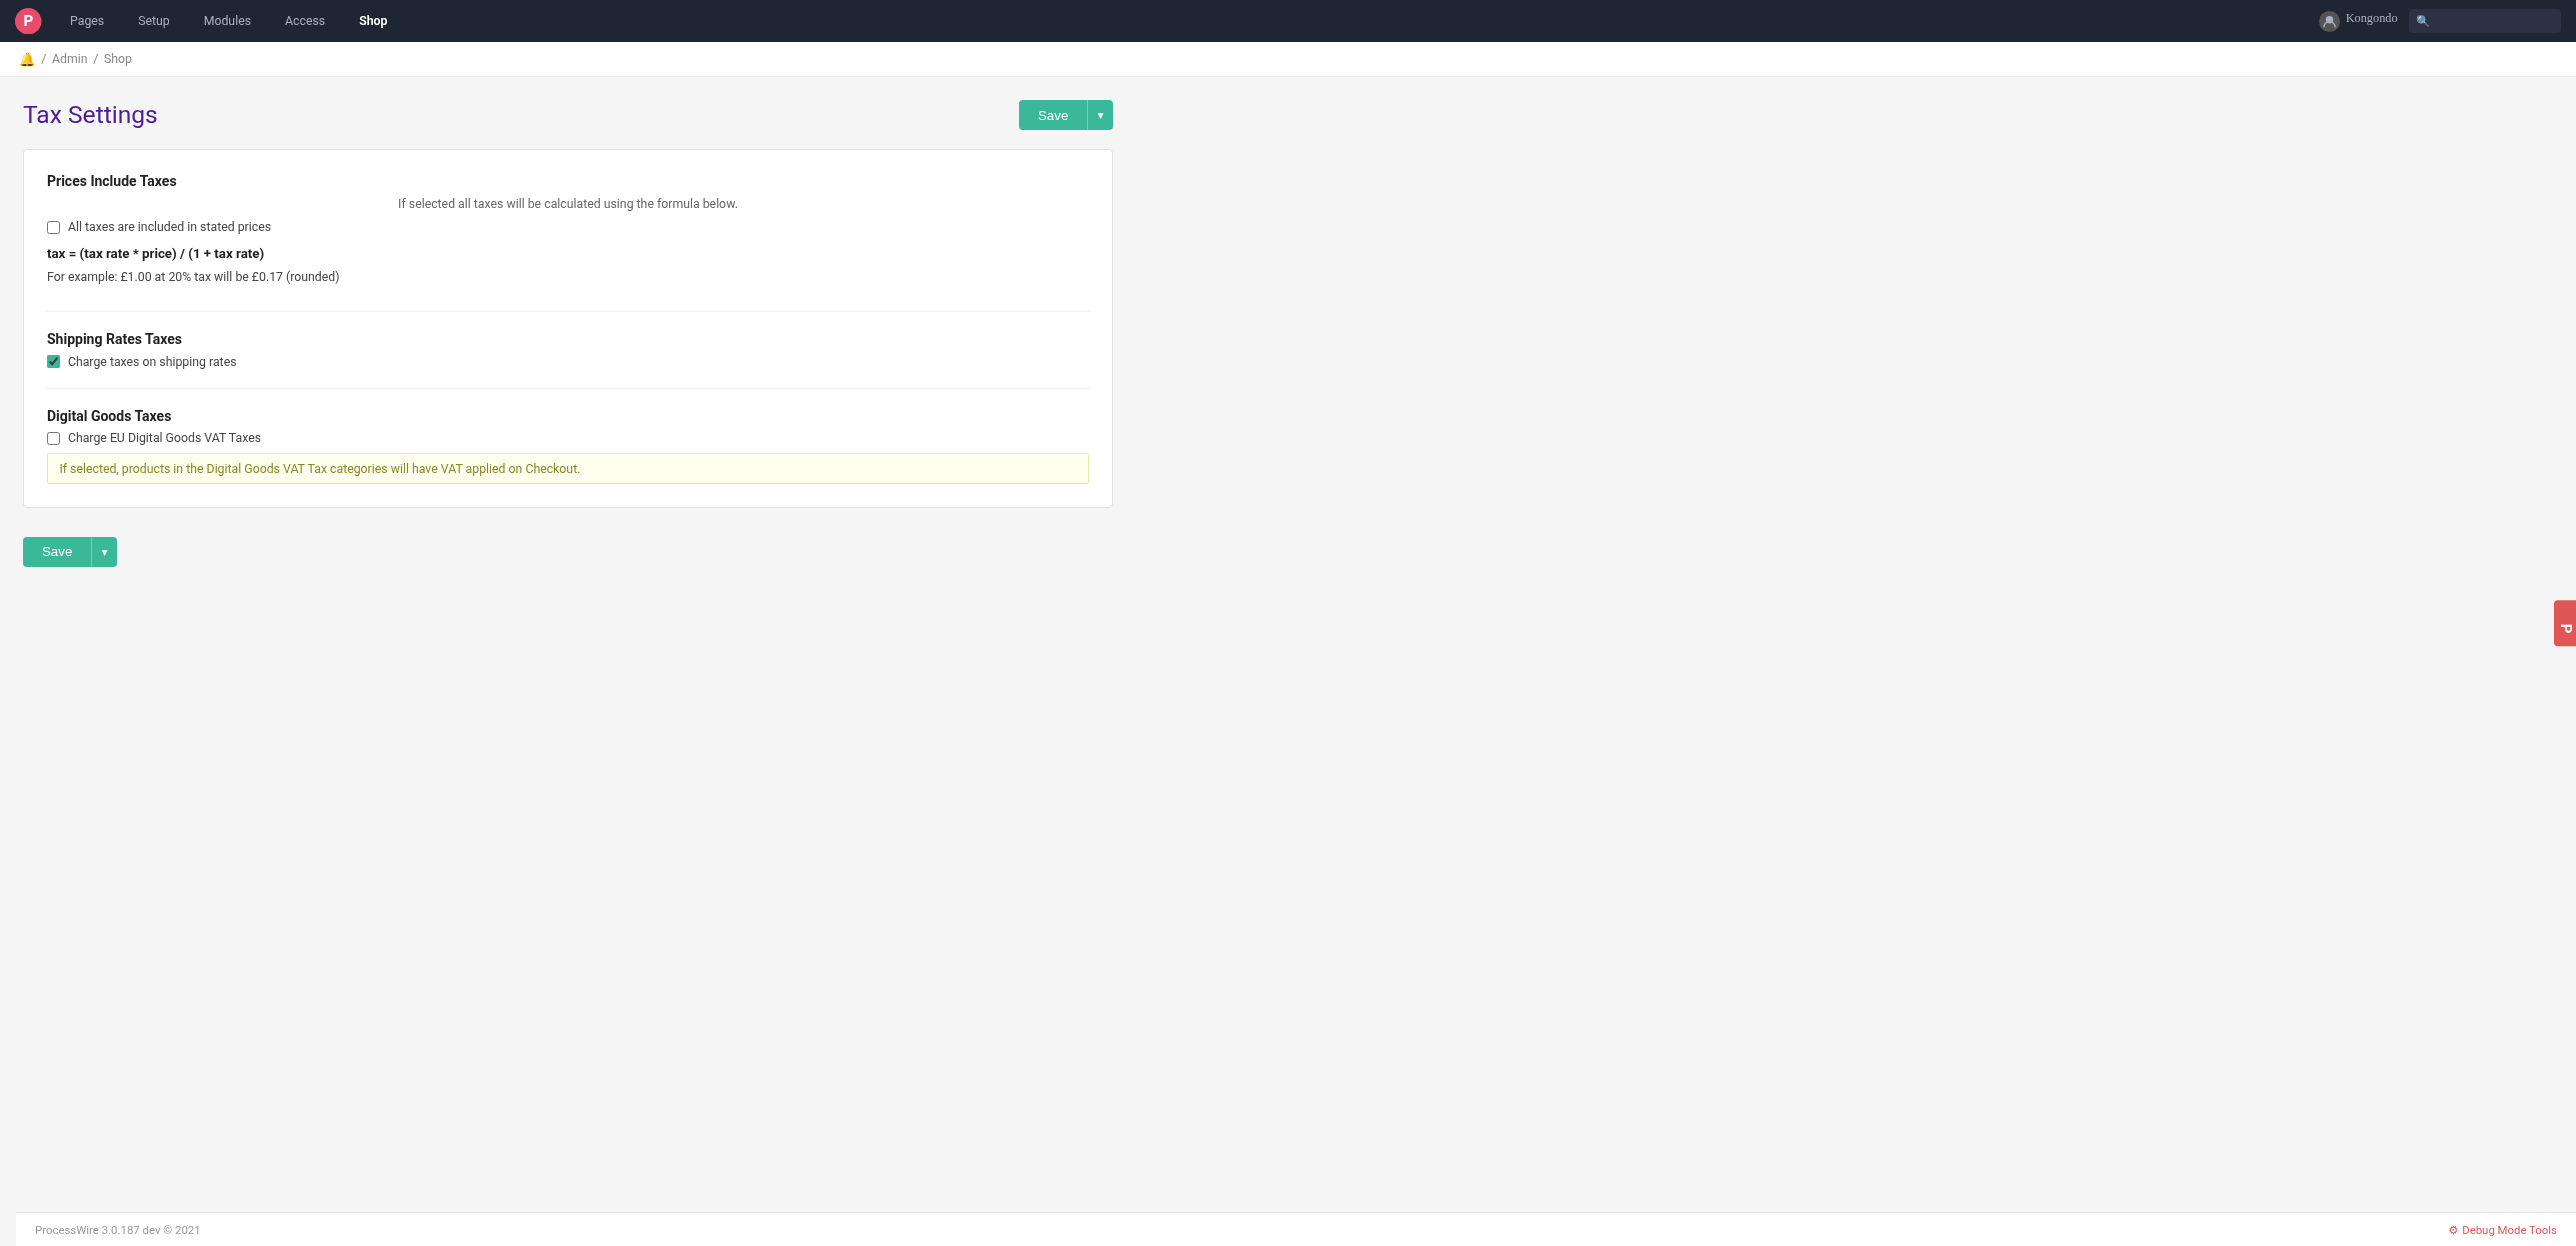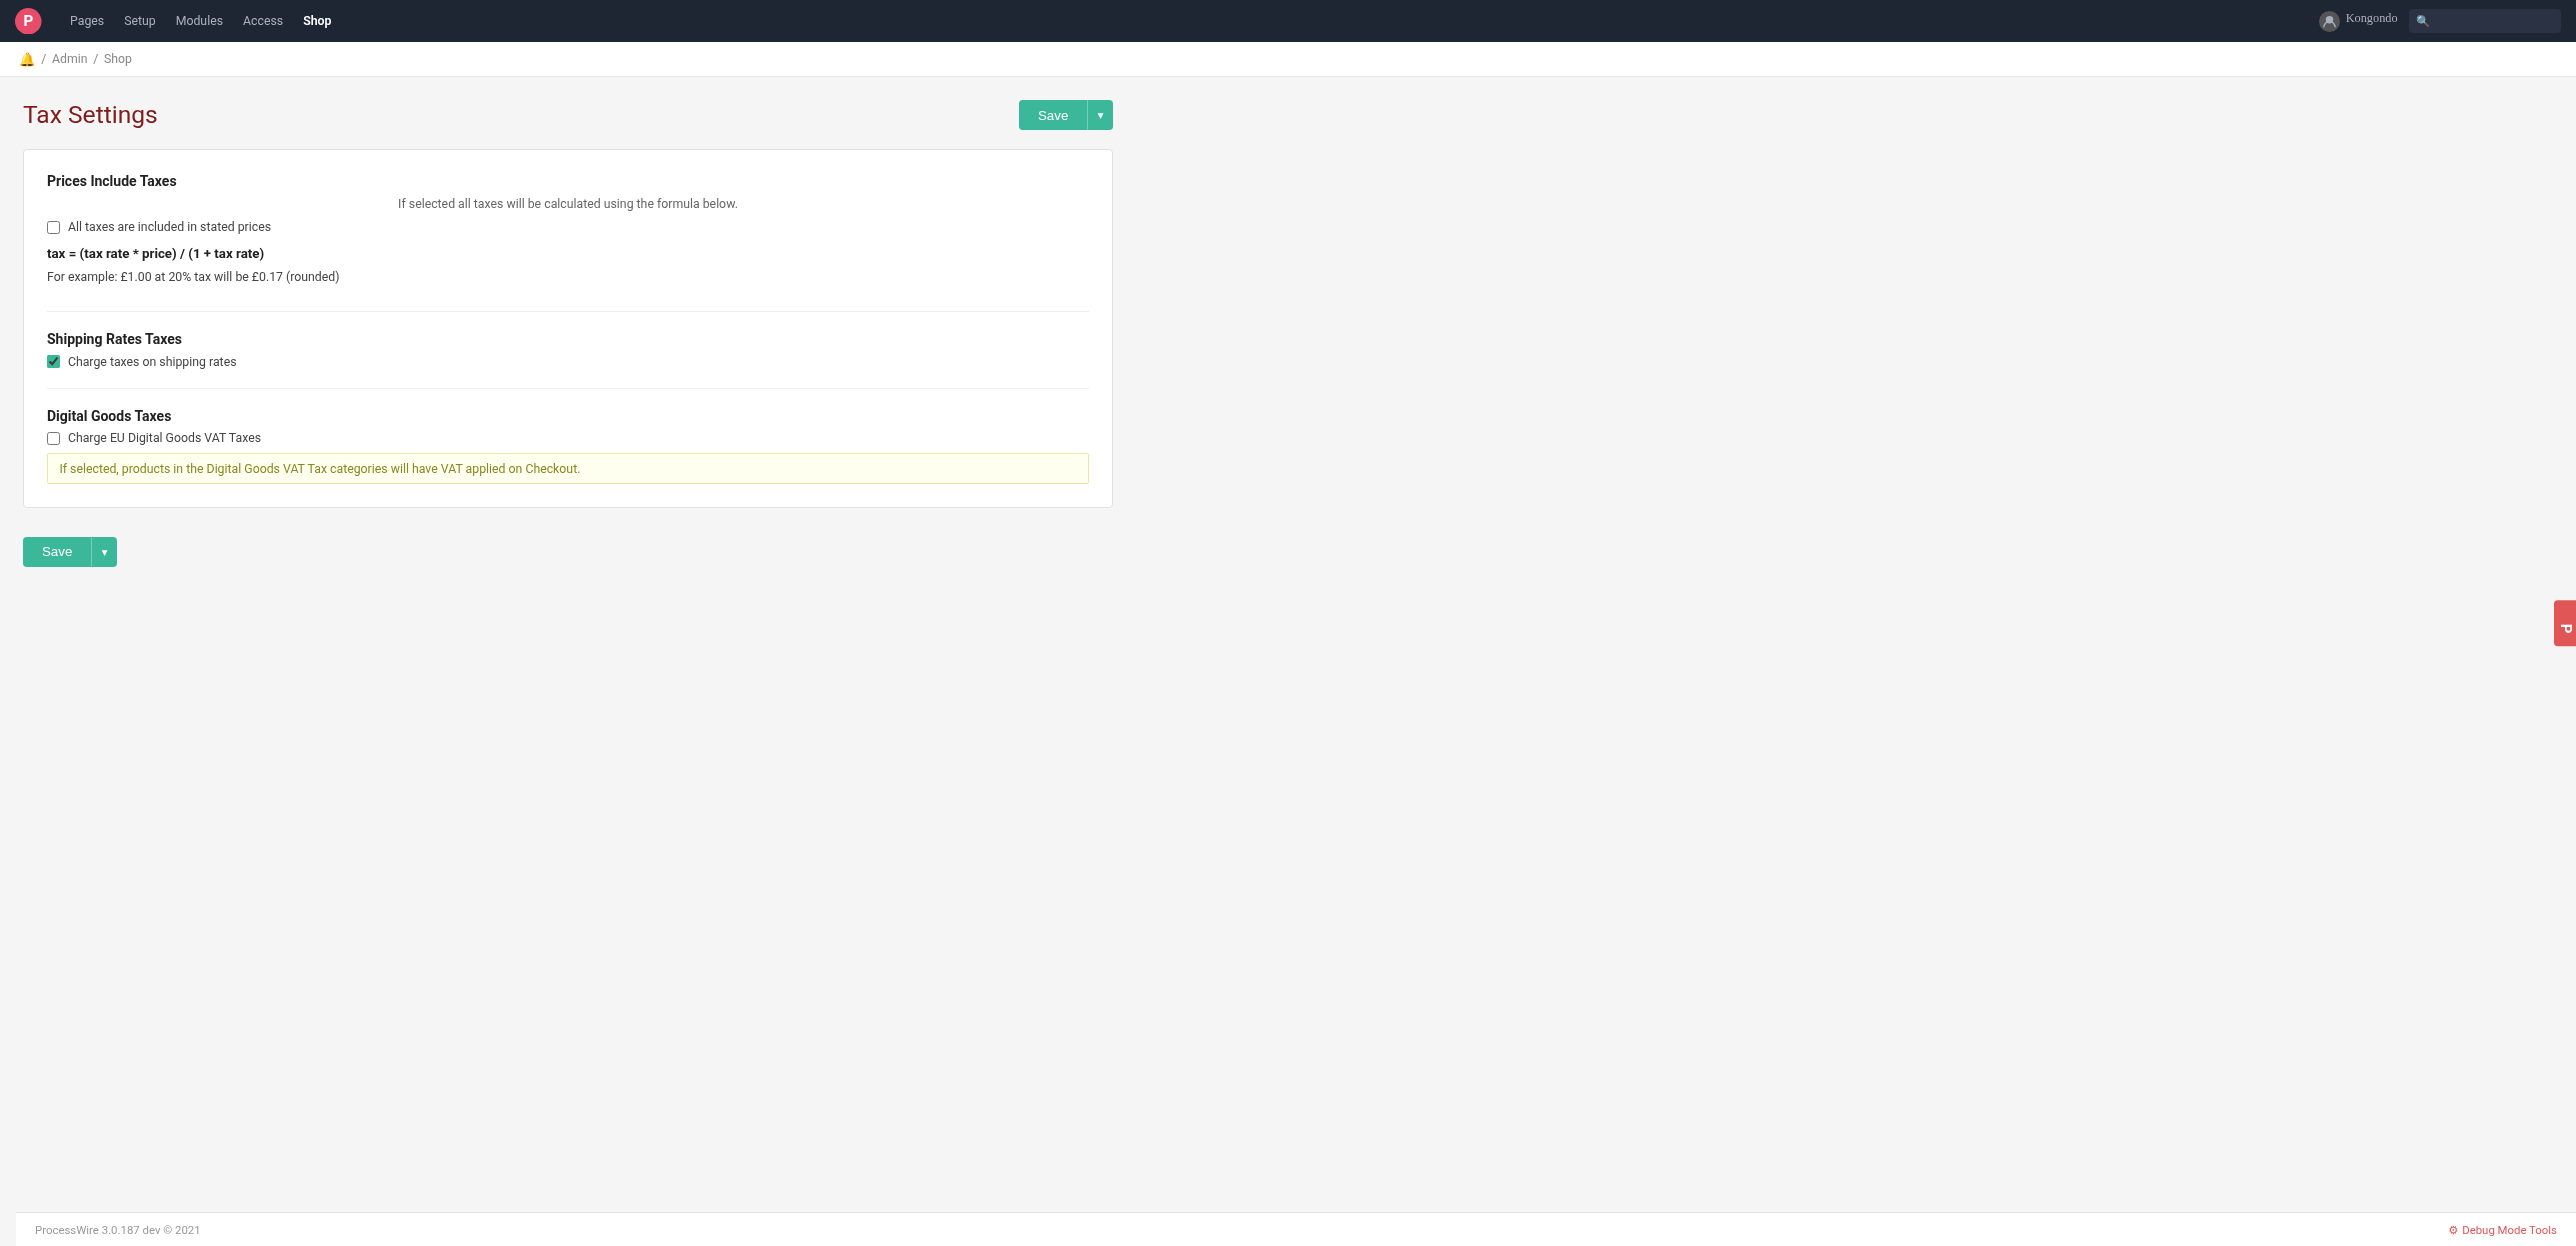--- a/index.html
+++ b/index.html
@@ -16,21 +16,21 @@
     }
     .topnav-logo {
       width: 26.5px;
       height: 26.5px;
       margin-right: 19px;
       flex-shrink: 0;
     }
     .topnav-links {
       display: flex;
       align-items: center;
-      gap: 1px;
+      gap: 15px;
       flex: 1;
     }
     .topnav-link {
       color: #aab0bf;
       text-decoration: none;
       padding: 5.7px 9.5px;
       border-radius: 3.8px;
       font-size: 12.3px;
       cursor: pointer;
     }
@@ -110,21 +110,21 @@
     }
     .page-header {
       display: flex;
       align-items: flex-start;
       justify-content: space-between;
       margin-bottom: 19px;
     }
     .page-title {
       font-size: 24.6px;
       font-weight: 400;
-      color: #7f1d1d;
+      color: #4c1d95;
       text-align: center;
     }
 
     
     .save-btn-group {
       display: flex;
       align-items: stretch;
     }
     .save-btn {
       background: #3bb89a;

